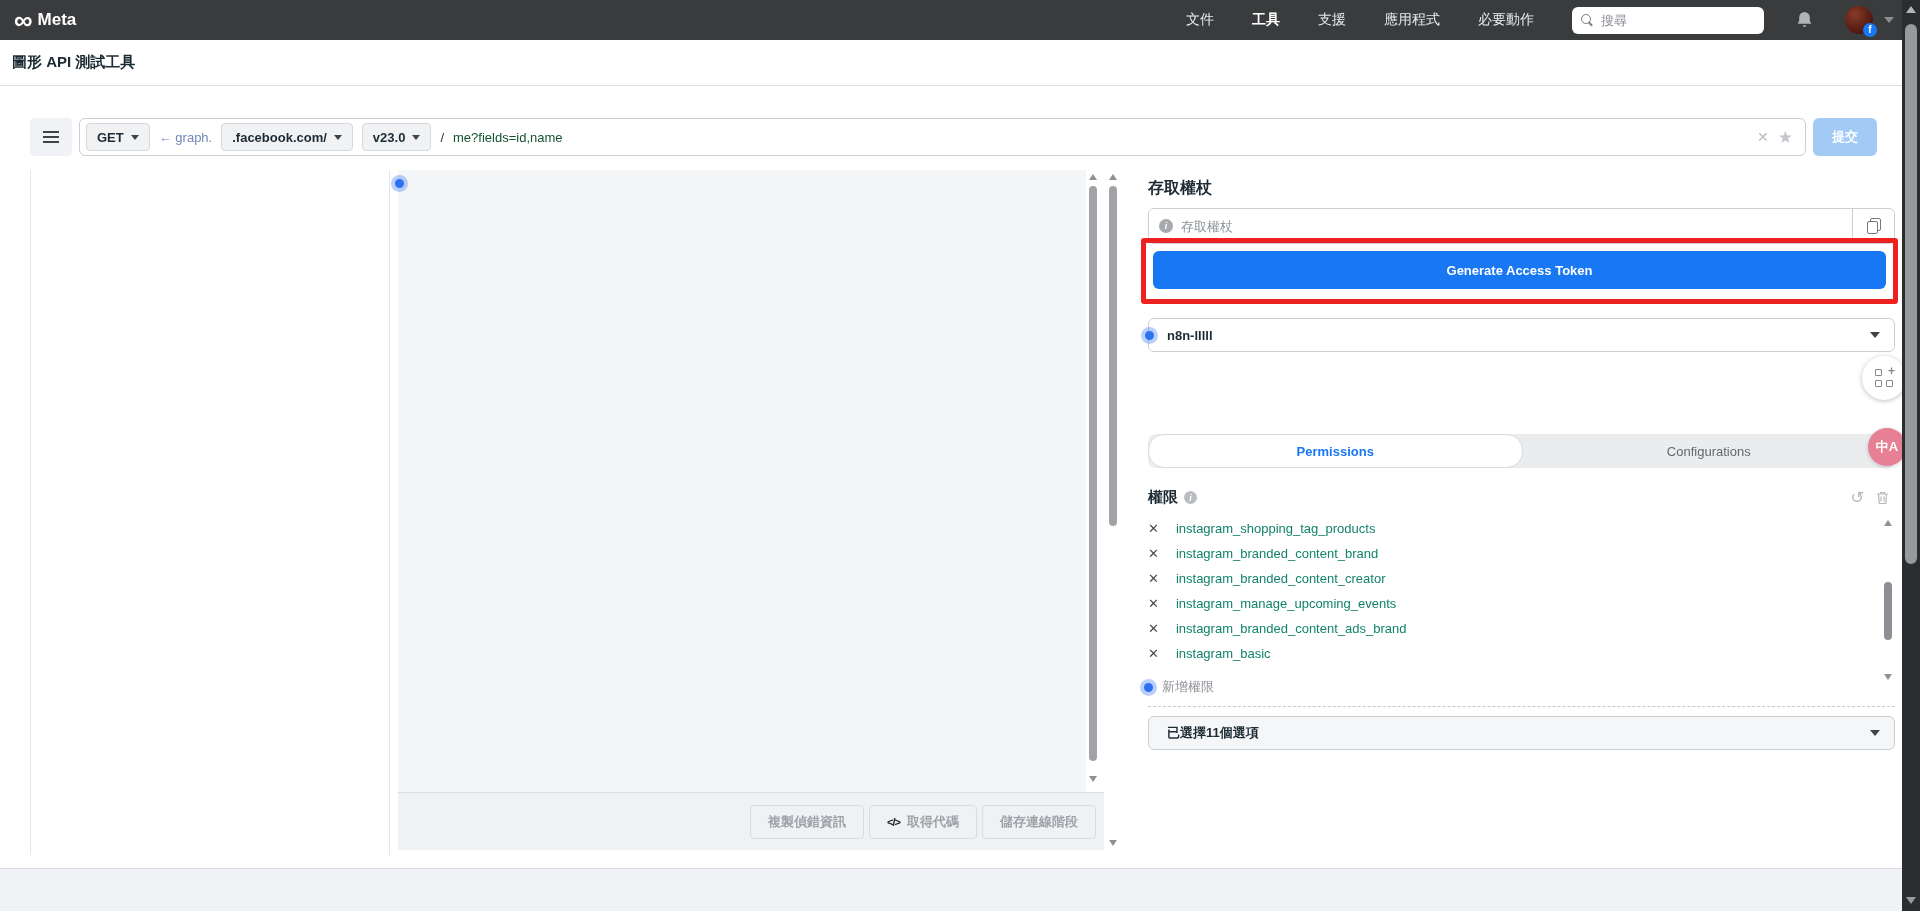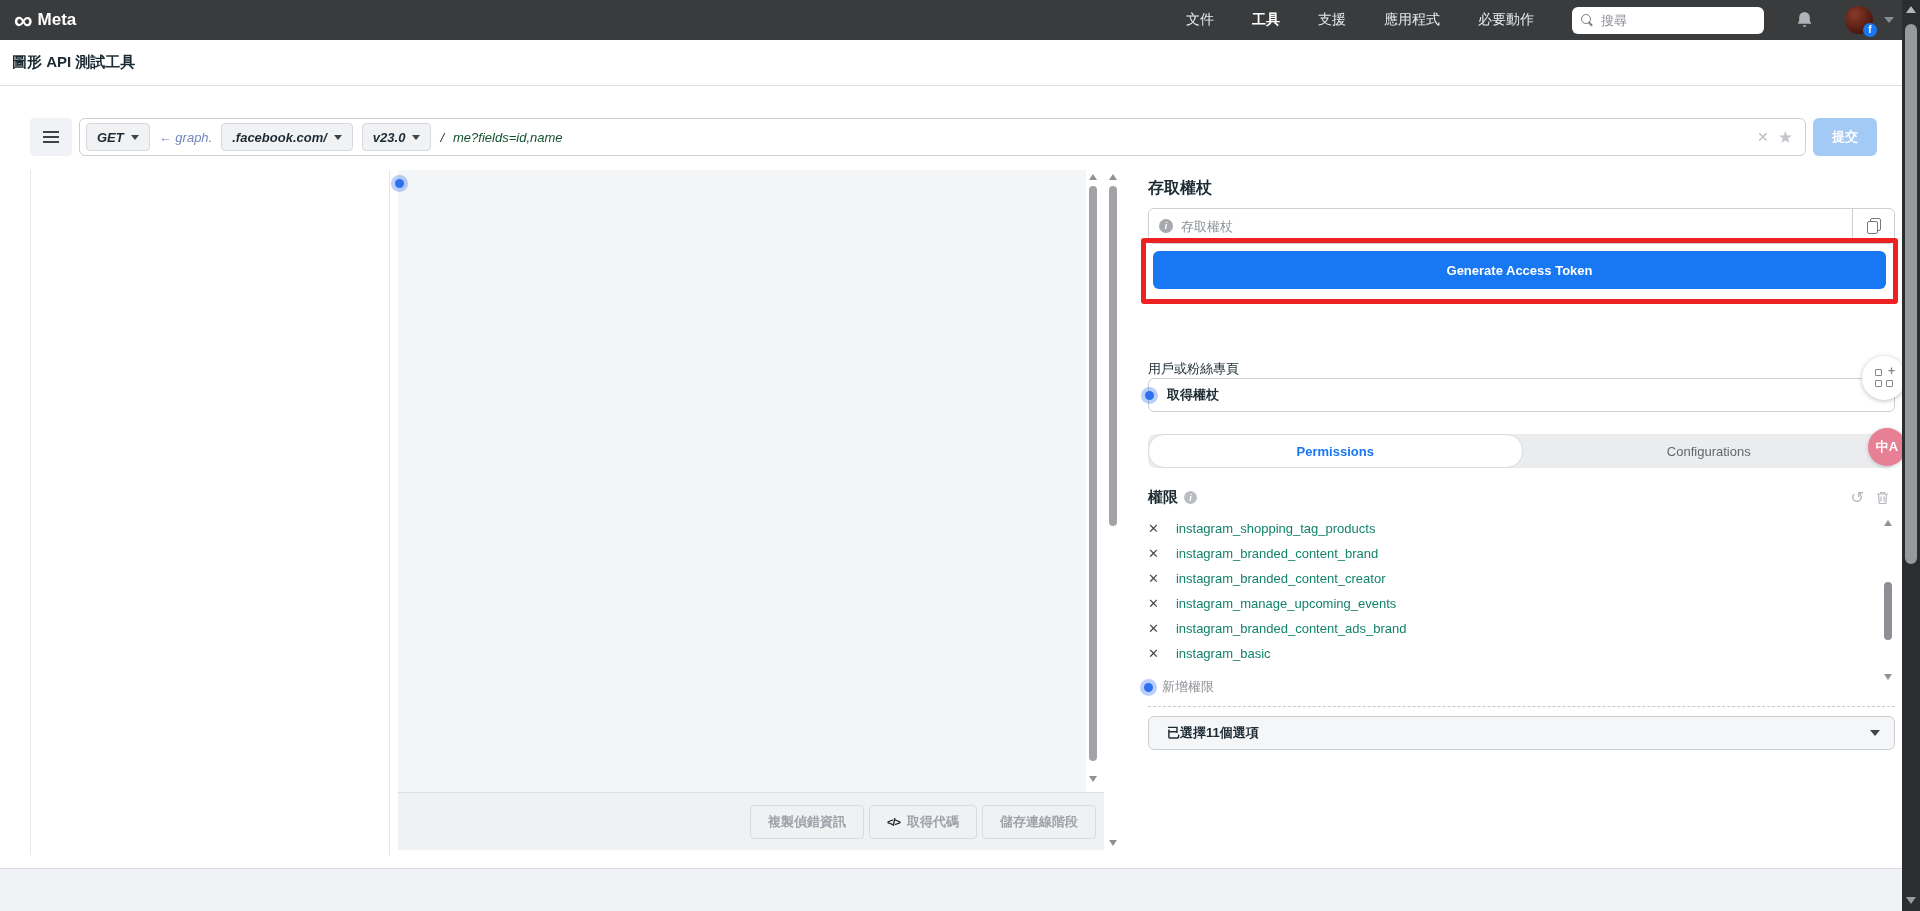--- a/index.html
+++ b/index.html
@@ -41,21 +41,21 @@
   .titlebar { position:absolute; top:40px; left:0; width:1920px; height:46px; background:#fff;
               border-bottom:1px solid #dcdee3; display:flex; align-items:center; padding-left:12px; }
   .page-title { font-size:15px; font-weight:bold; color:#1c2b33; }
   
   .request-row { position:absolute; top:118px; left:30px; width:1847px; height:38px; display:flex; gap:7px; }
   .hamburger-btn { width:42px; height:38px; background:#f0f2f5; border-radius:4px; border:none; cursor:pointer;
                    display:flex; align-items:center; justify-content:center; flex:none; }
   .hamburger-icon { width:16px; height:12px; border-top:2px solid #3f4246; border-bottom:2px solid #3f4246; position:relative; }
   .hamburger-icon::before { content:""; position:absolute; top:3px; left:0; right:0; height:2px; background:#3f4246; }
   .url-bar { flex:1; height:38px; border:1px solid #ccd0d5; border-radius:6px; background:#fff;
-             display:flex; align-items:center; padding:0 12px 0 6px; gap:9px;font-style:italic; }
+             display:flex; align-items:center; padding:0 12px 0 6px; gap:9px; }
   .pill { height:28px; background:#f0f2f4; border:1px solid #d6d9dd; border-radius:4px; cursor:pointer;
           display:flex; align-items:center; gap:7px; padding:0 10px; font-size:13px; font-weight:bold; color:#1c2b33; }
   .pill .tri-down { border-top-color:#3f4246; border-left-width:4px; border-right-width:4px; border-top-width:5px; }
   .graph-link { font-size:13px; color:#7387b9; cursor:pointer; white-space:nowrap; }
   .path-sep { font-size:13px; color:#1c2b33; }
   .path-text { font-size:13px; color:#14532d; cursor:text; white-space:nowrap; }
   .url-spacer { flex:1; }
   .clear-x { font-size:14px; color:#b8bbc0; cursor:pointer; font-weight:bold; }
   .fav-star { font-size:17px; color:#c3c6cb; cursor:pointer; }
   .submit-btn { width:64px; height:38px; background:#a3c9f5; color:#fff; border:none; border-radius:6px;
@@ -262,27 +262,26 @@
         <span class="info-icon">i</span>
         <input type="text" placeholder="存取權杖" style="">
       </div>
       <div class="copy-seg">
         <span class="copy-icon"></span>
       </div>
     </div>
 
     <button class="rp-row generate-btn">Generate Access Token</button>
 
-
-    <div class="rp-row field-label user-label">用戶或粉絲專頁</div>
-    <div class="dd dd-user">
+    <div class="dd dd-app">
       <span class="blue-dot"></span>
-      <span class="dd-value">取得權杖</span>
+      <span class="dd-value">n8n-lllll</span>
       <span class="tri-down"></span>
     </div>
+
 
     <div class="tabs">
       <div class="tab active">Permissions</div>
       <div class="tab">Configurations</div>
     </div>
 
     <div class="rp-row perms-header">
       <span class="perms-title">權限</span>
       <span class="info-icon perms-info">i</span>
       <span class="perms-actions">

